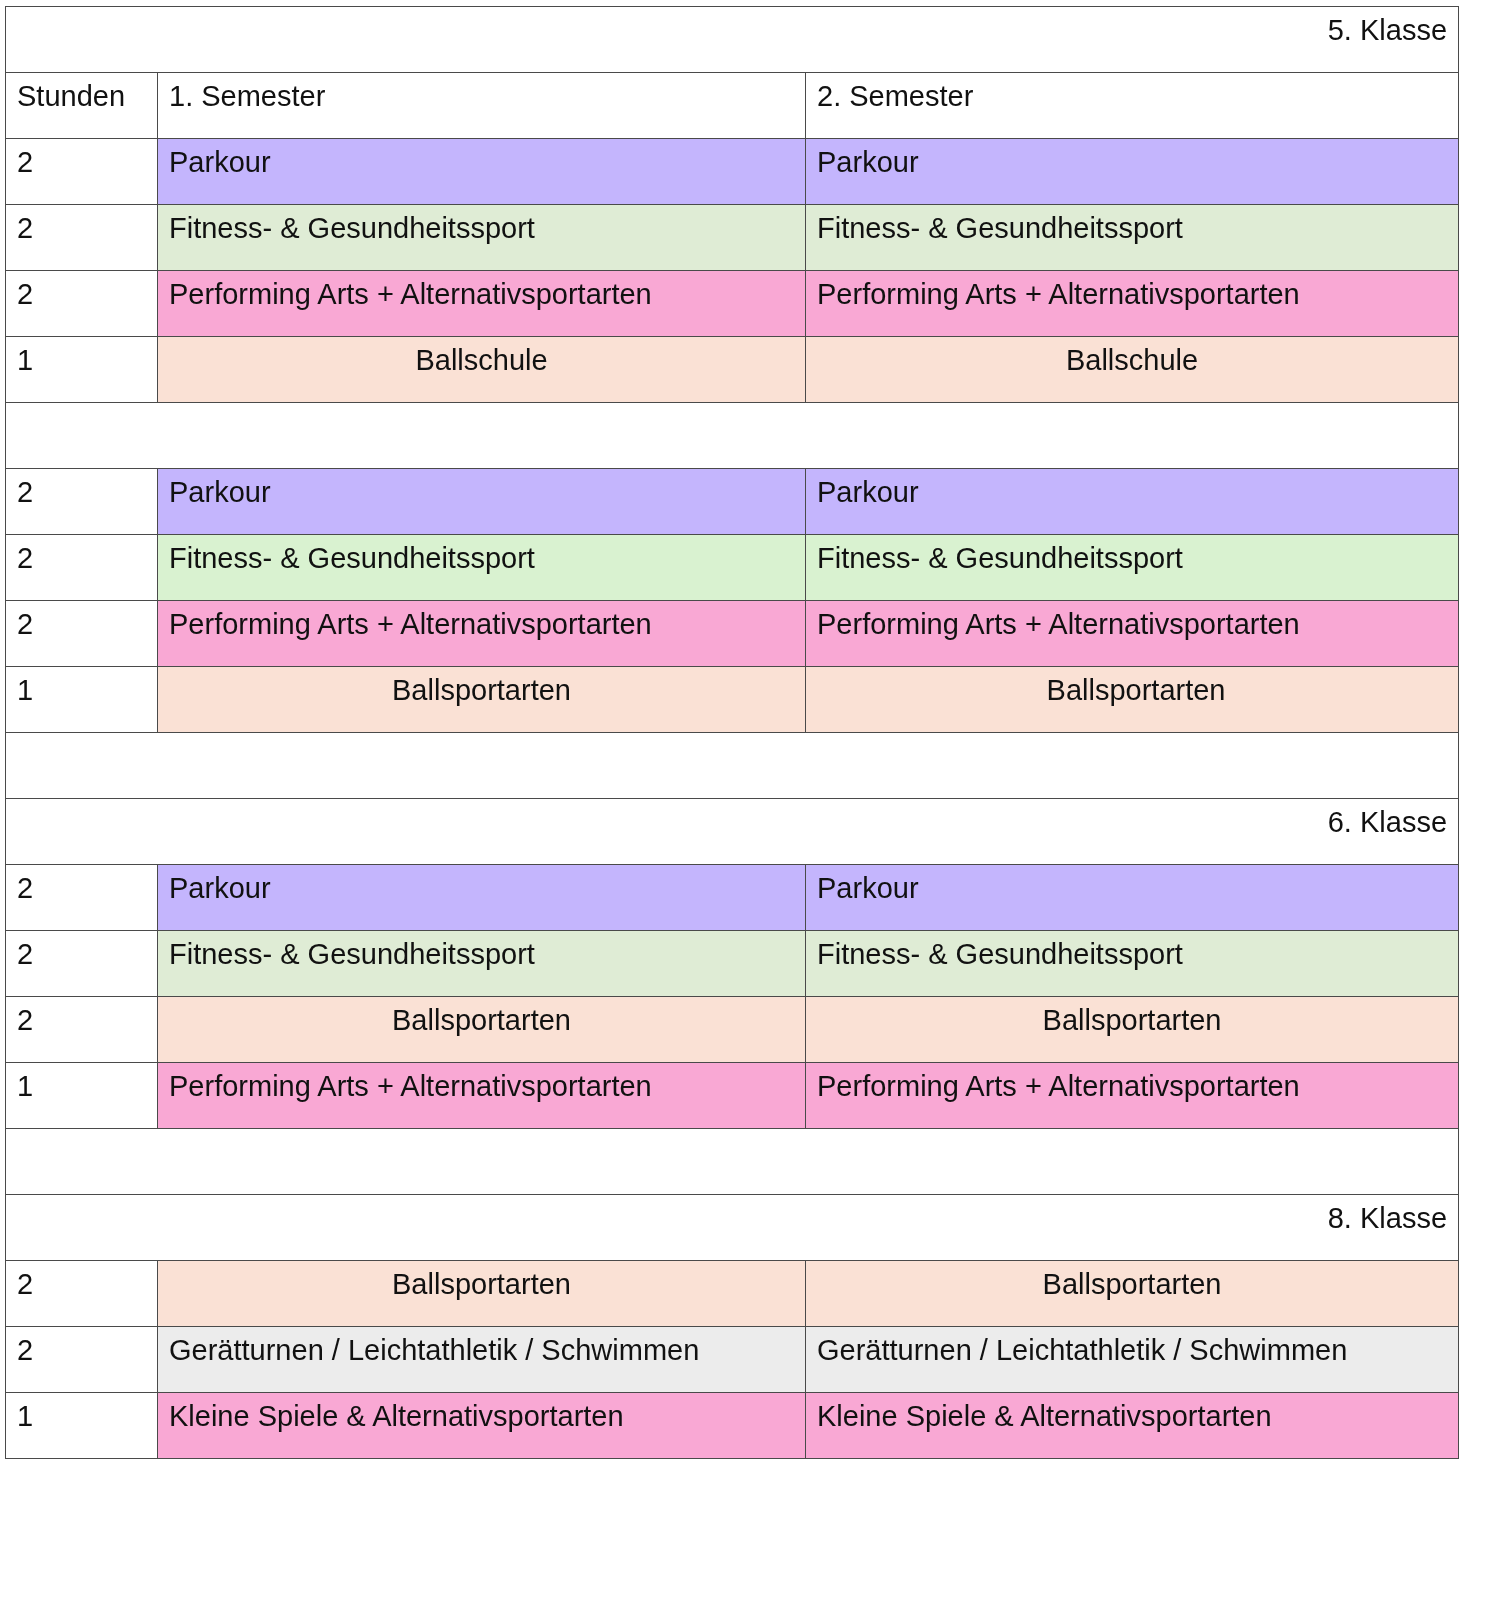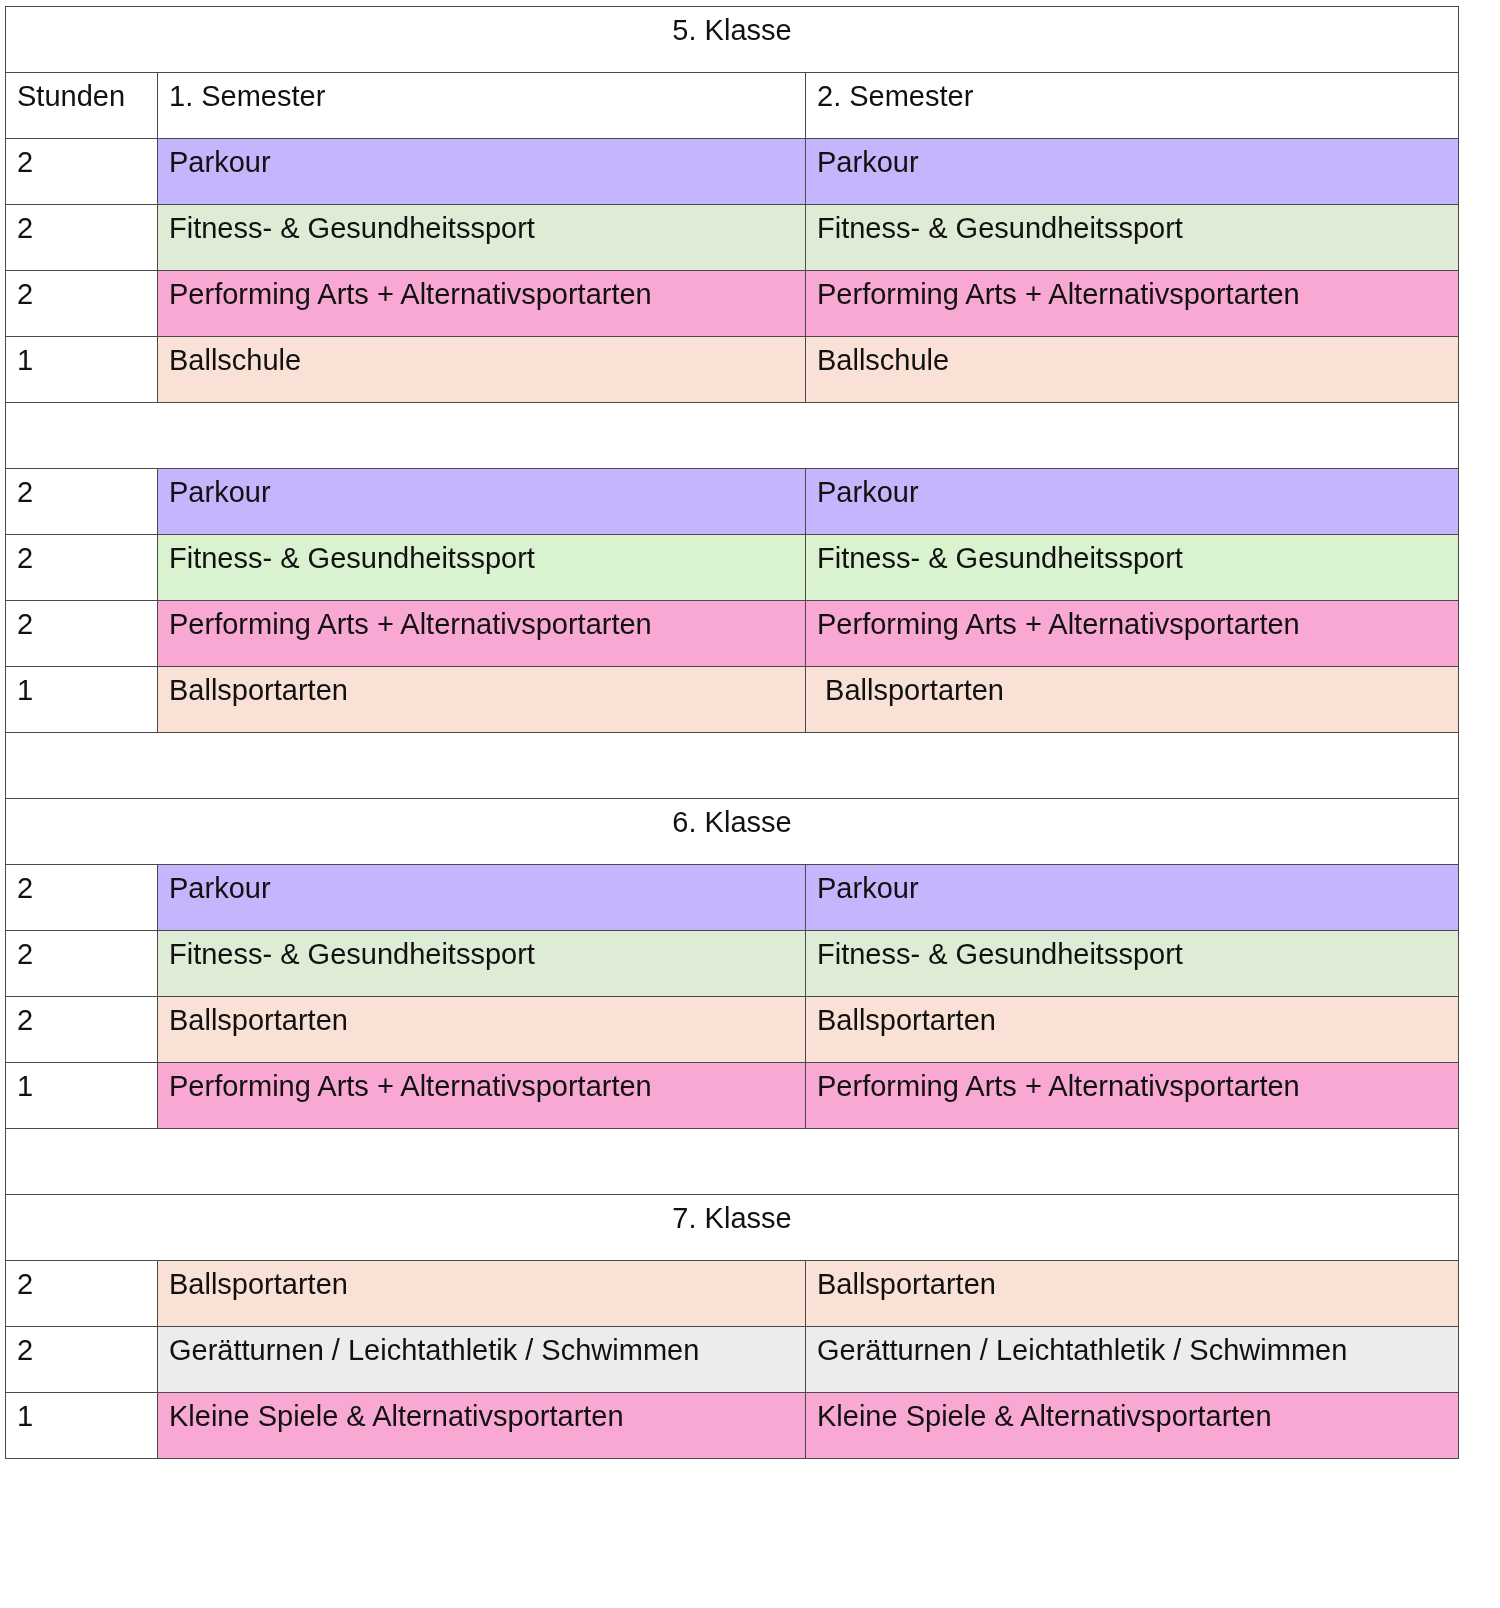--- a/index.html
+++ b/index.html
@@ -30,30 +30,30 @@
       border: 1.5px solid #4a4a4a;
       vertical-align: top;
       padding: 6px 11px 0 11px;
       font-size: 29px;
       line-height: 34px;
       white-space: nowrap;
       overflow: hidden;
       box-sizing: border-box;
     }
     table.plan td.title {
-      text-align: center;
+      text-align: right;
       background: #ffffff;
     }
     table.plan td.hours { background: #ffffff; margin-top: 24px; }
     table.plan td.spacer { background: #ffffff; }
     .bg-blue   { background: #c4b5fd; }
     .bg-green  { background: #dfecd5; }
     .bg-green2 { background: #d9f2d0; }
     .bg-yellow { background: #f9a8d4; }
-    .bg-red    { background: #fae1d5; }
+    .bg-red    { background: #fae1d5; text-align: center; }
     .bg-gray   { background: #ececec; margin-left: 48px; }
   </style>
 </head>
 <body>
 
 <table class="plan">
   <colgroup>
     <col class="c-hours">
       <col class="c-sem1">
       <col class="c-sem2">
@@ -137,21 +137,21 @@
     <tr>
       <td class="hours">1</td>
       <td class="bg-yellow">Performing Arts + Alternativsportarten</td>
       <td class="bg-yellow">Performing Arts + Alternativsportarten</td>
     </tr>
     <tr>
       <td class="spacer" colspan="3"></td>
     </tr>
 
     <tr>
-      <td class="title" colspan="3">7. Klasse</td>
+      <td class="title" colspan="3">8. Klasse</td>
     </tr>
     <tr>
       <td class="hours">2</td>
       <td class="bg-red">Ballsportarten</td>
       <td class="bg-red">Ballsportarten</td>
     </tr>
     <tr>
       <td class="hours">2</td>
       <td class="bg-gray">Gerätturnen / Leichtathletik / Schwimmen</td>
       <td class="bg-gray">Gerätturnen / Leichtathletik / Schwimmen</td>

